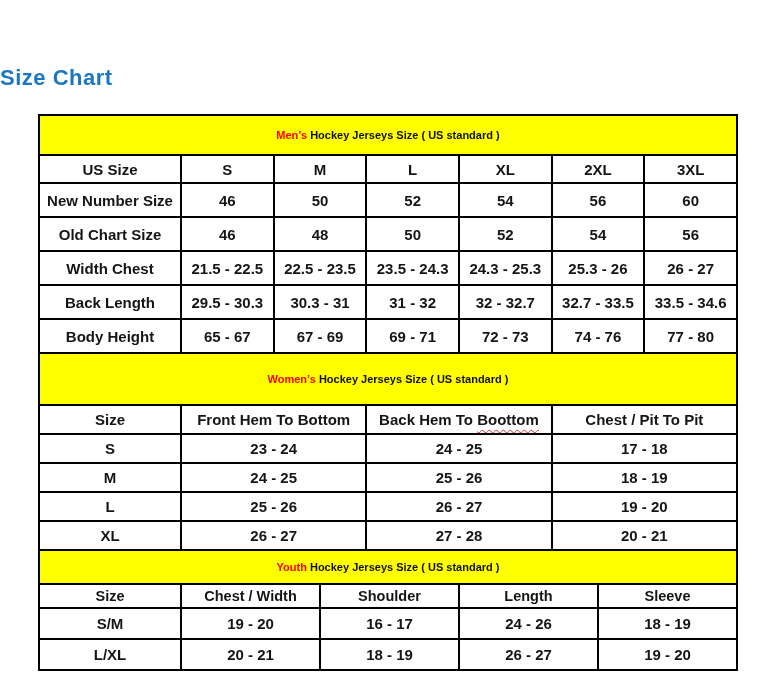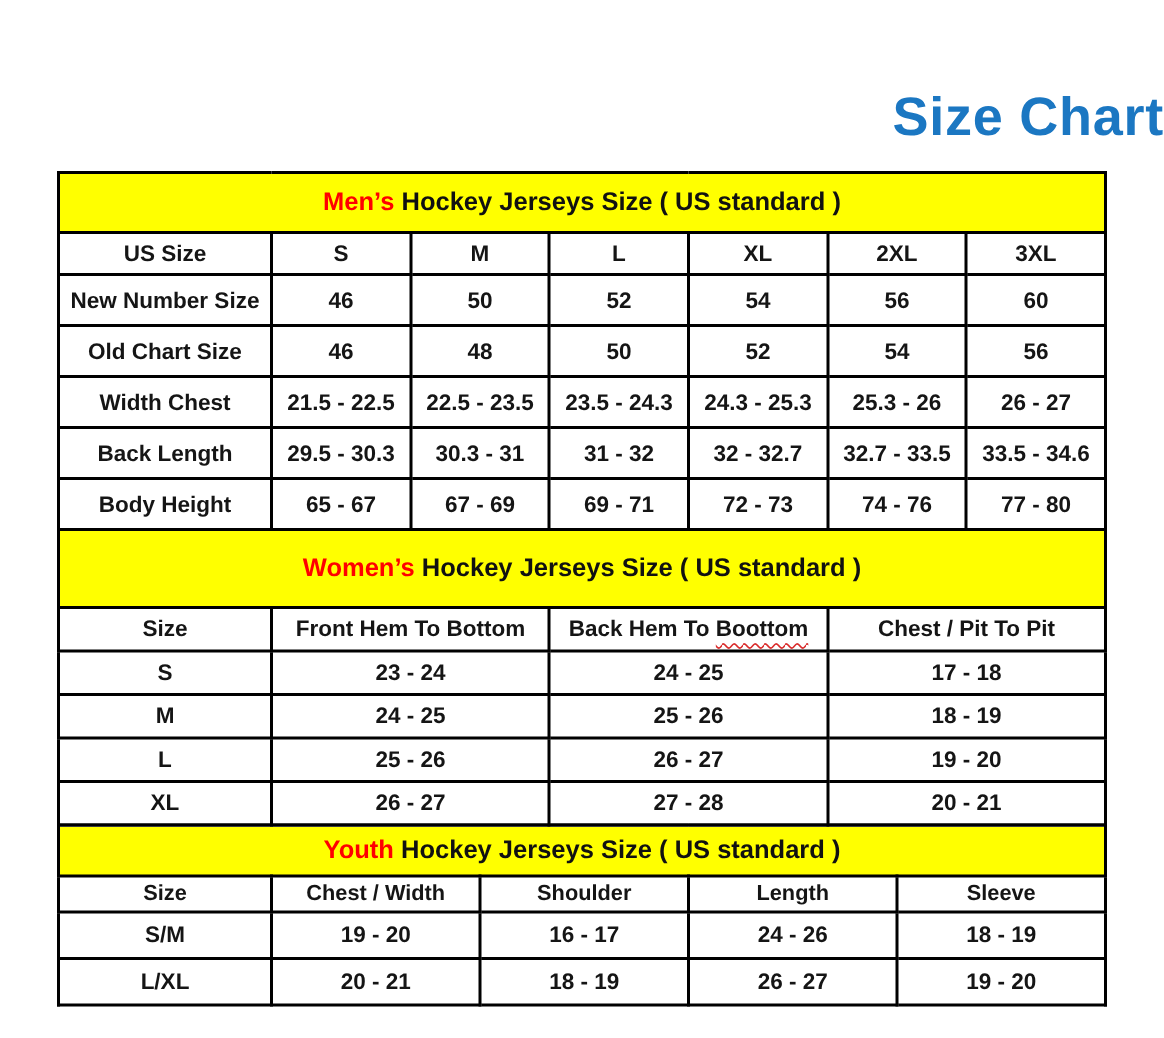--- a/index.html
+++ b/index.html
@@ -7,22 +7,22 @@
   body {
     width: 776px; height: 692px;
     background: #ffffff;
     font-family: "Liberation Sans", sans-serif;
     overflow: hidden;
   }
   .canvas { position: relative; width: 776px; height: 692px; background: #fff; }
   .title {
     margin: 0;
     padding-top: 60px;
-    text-align: right;
-    font-size: 36px;
+    text-align: left;
+    font-size: 22px;
     line-height: 36px;
     font-weight: 700;
     color: #1b77c2;
     letter-spacing: 0.5px;
   }
   .chart { width: 700px; margin: 18px auto 0 auto; }
   table.section {
     border-collapse: collapse;
     width: 700px;
     table-layout: fixed;
@@ -35,21 +35,21 @@
     font-weight: 700;
     color: #151515;
     font-size: 15px;
     padding: 0 2px;
     overflow: hidden;
     white-space: nowrap;
   }
   .c-label { width: 142px; }
   tr.band-row td {
     background: #ffff00;
-    font-size: 17px;
+    font-size: 11px;
     color: #111;
   }
   .hl { color: #ff0000; }
   tr.band-mens td  { height: 40px; }
   tr.band-womens td{ height: 52px; }
   tr.band-youth td { height: 34px; text-align: center; }
   .mens   tr.head  th { height: 28px; border-radius: 14px; }
   .mens   tr.datarow td { height: 34px; }
   .womens tr.head  th { height: 29px; }
   .womens tr.datarow td { height: 29px; }

